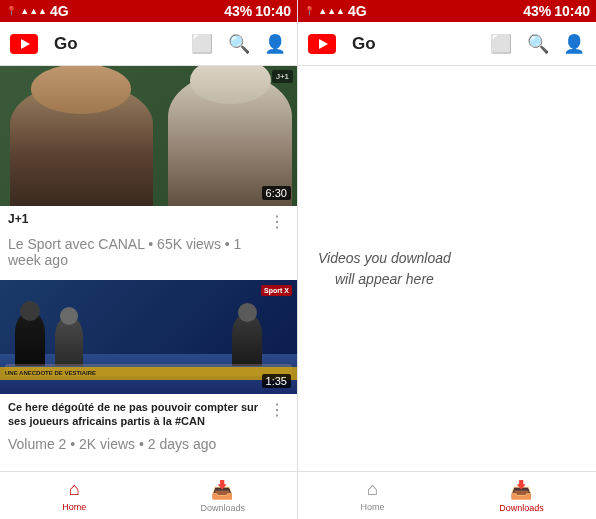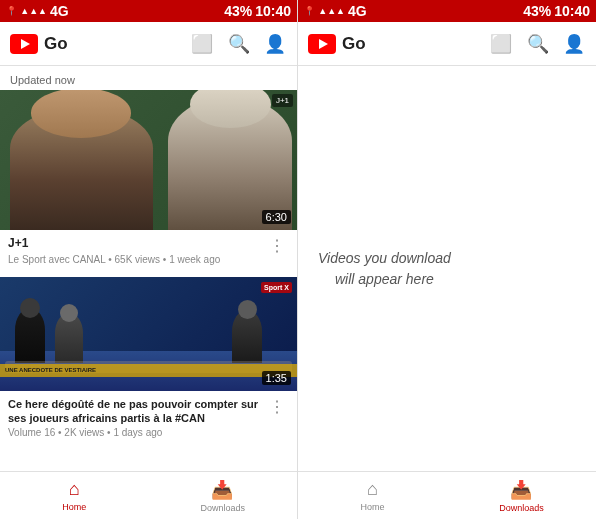--- a/index.html
+++ b/index.html
@@ -55,21 +55,21 @@
       height: 44px;
       display: flex;
       align-items: center;
       padding: 0 10px;
       border-bottom: 1px solid #e0e0e0;
       flex-shrink: 0;
     }
     .app-logo {
       display: flex;
       align-items: center;
-      gap: 6px;
+      gap: 16px;
       flex: 1;
     }
     .app-title {
       font-size: 17px;
       font-weight: bold;
       color: #212121;
     }
     .app-bar-actions {
       display: flex;
       align-items: center;
@@ -134,23 +134,23 @@
     .video-text {
       flex: 1;
     }
     .video-title {
       font-size: 12px;
       font-weight: bold;
       color: #212121;
       line-height: 1.3;
     }
     .video-meta {
-      font-size: 10px;
+      font-size: 14px;
       color: #888;
-      margin-top: 2px;
+      margin-top: 8px;
     }
     .video-more-icon {
       color: #888;
       font-size: 16px;
       padding: 0 4px;
       cursor: pointer;
     }
 
     
     .thumb1 {
@@ -258,21 +258,20 @@
       <span class="app-title">Go</span>
     </div>
     <div class="app-bar-actions">
       <span class="action-icon">⬜</span>
       <span class="action-icon">🔍</span>
       <span class="action-icon">👤</span>
     </div>
   </div>
 
   <div class="content-area">
-    <div class="updated-label">Updated now</div>
 
     <div class="video-card">
       <div class="video-thumbnail thumb1" style="height:140px;">
 
         <div class="thumb-bg-green"></div>
 
         <div style="position:absolute;bottom:0;left:0;right:0;height:100%;display:flex;align-items:flex-end;padding-bottom:0;">
           <div style="width:48%;height:88%;background:linear-gradient(180deg,#9a8060 0%,#5a4030 60%,#3a2a20 100%);border-radius:60% 60% 0 0 / 40% 40% 0 0;margin-left:10px;margin-right:5px;position:relative;">
             <div style="width:70%;height:40%;background:linear-gradient(180deg,#c09870 0%,#a07850 100%);border-radius:50%;position:absolute;top:-15%;left:15%;"></div>
           </div>
@@ -313,21 +312,21 @@
         <div style="position:absolute;top:5px;right:5px;background:rgba(200,0,0,0.8);color:white;font-size:7px;padding:2px 3px;border-radius:2px;font-weight:bold;">Sport X</div>
 
         <div style="position:absolute;bottom:14px;left:0;right:0;height:13px;background:rgba(220,170,0,0.75);display:flex;align-items:center;padding:0 5px;">
           <span style="font-size:6px;color:#1a1a1a;font-weight:bold;text-transform:uppercase;">UNE ANECDOTE DE VESTIAIRE</span>
         </div>
         <div class="video-duration">1:35</div>
       </div>
       <div class="video-info-row">
         <div class="video-text">
           <div class="video-title" style="font-size:11px;">Ce here dégoûté de ne pas pouvoir compter sur ses joueurs africains partis à la #CAN</div>
-          <div class="video-meta">Volume 16 • 2K views • 1 days ago</div>
+          <div class="video-meta">Volume 2 • 2K views • 2 days ago</div>
         </div>
         <span class="video-more-icon">⋮</span>
       </div>
     </div>
   </div>
 
   <div class="bottom-nav">
     <div class="nav-item nav-active">
       <span class="nav-icon" style="color:#c00000;">⌂</span>
       <span class="nav-label" style="color:#c00000;">Home</span>

